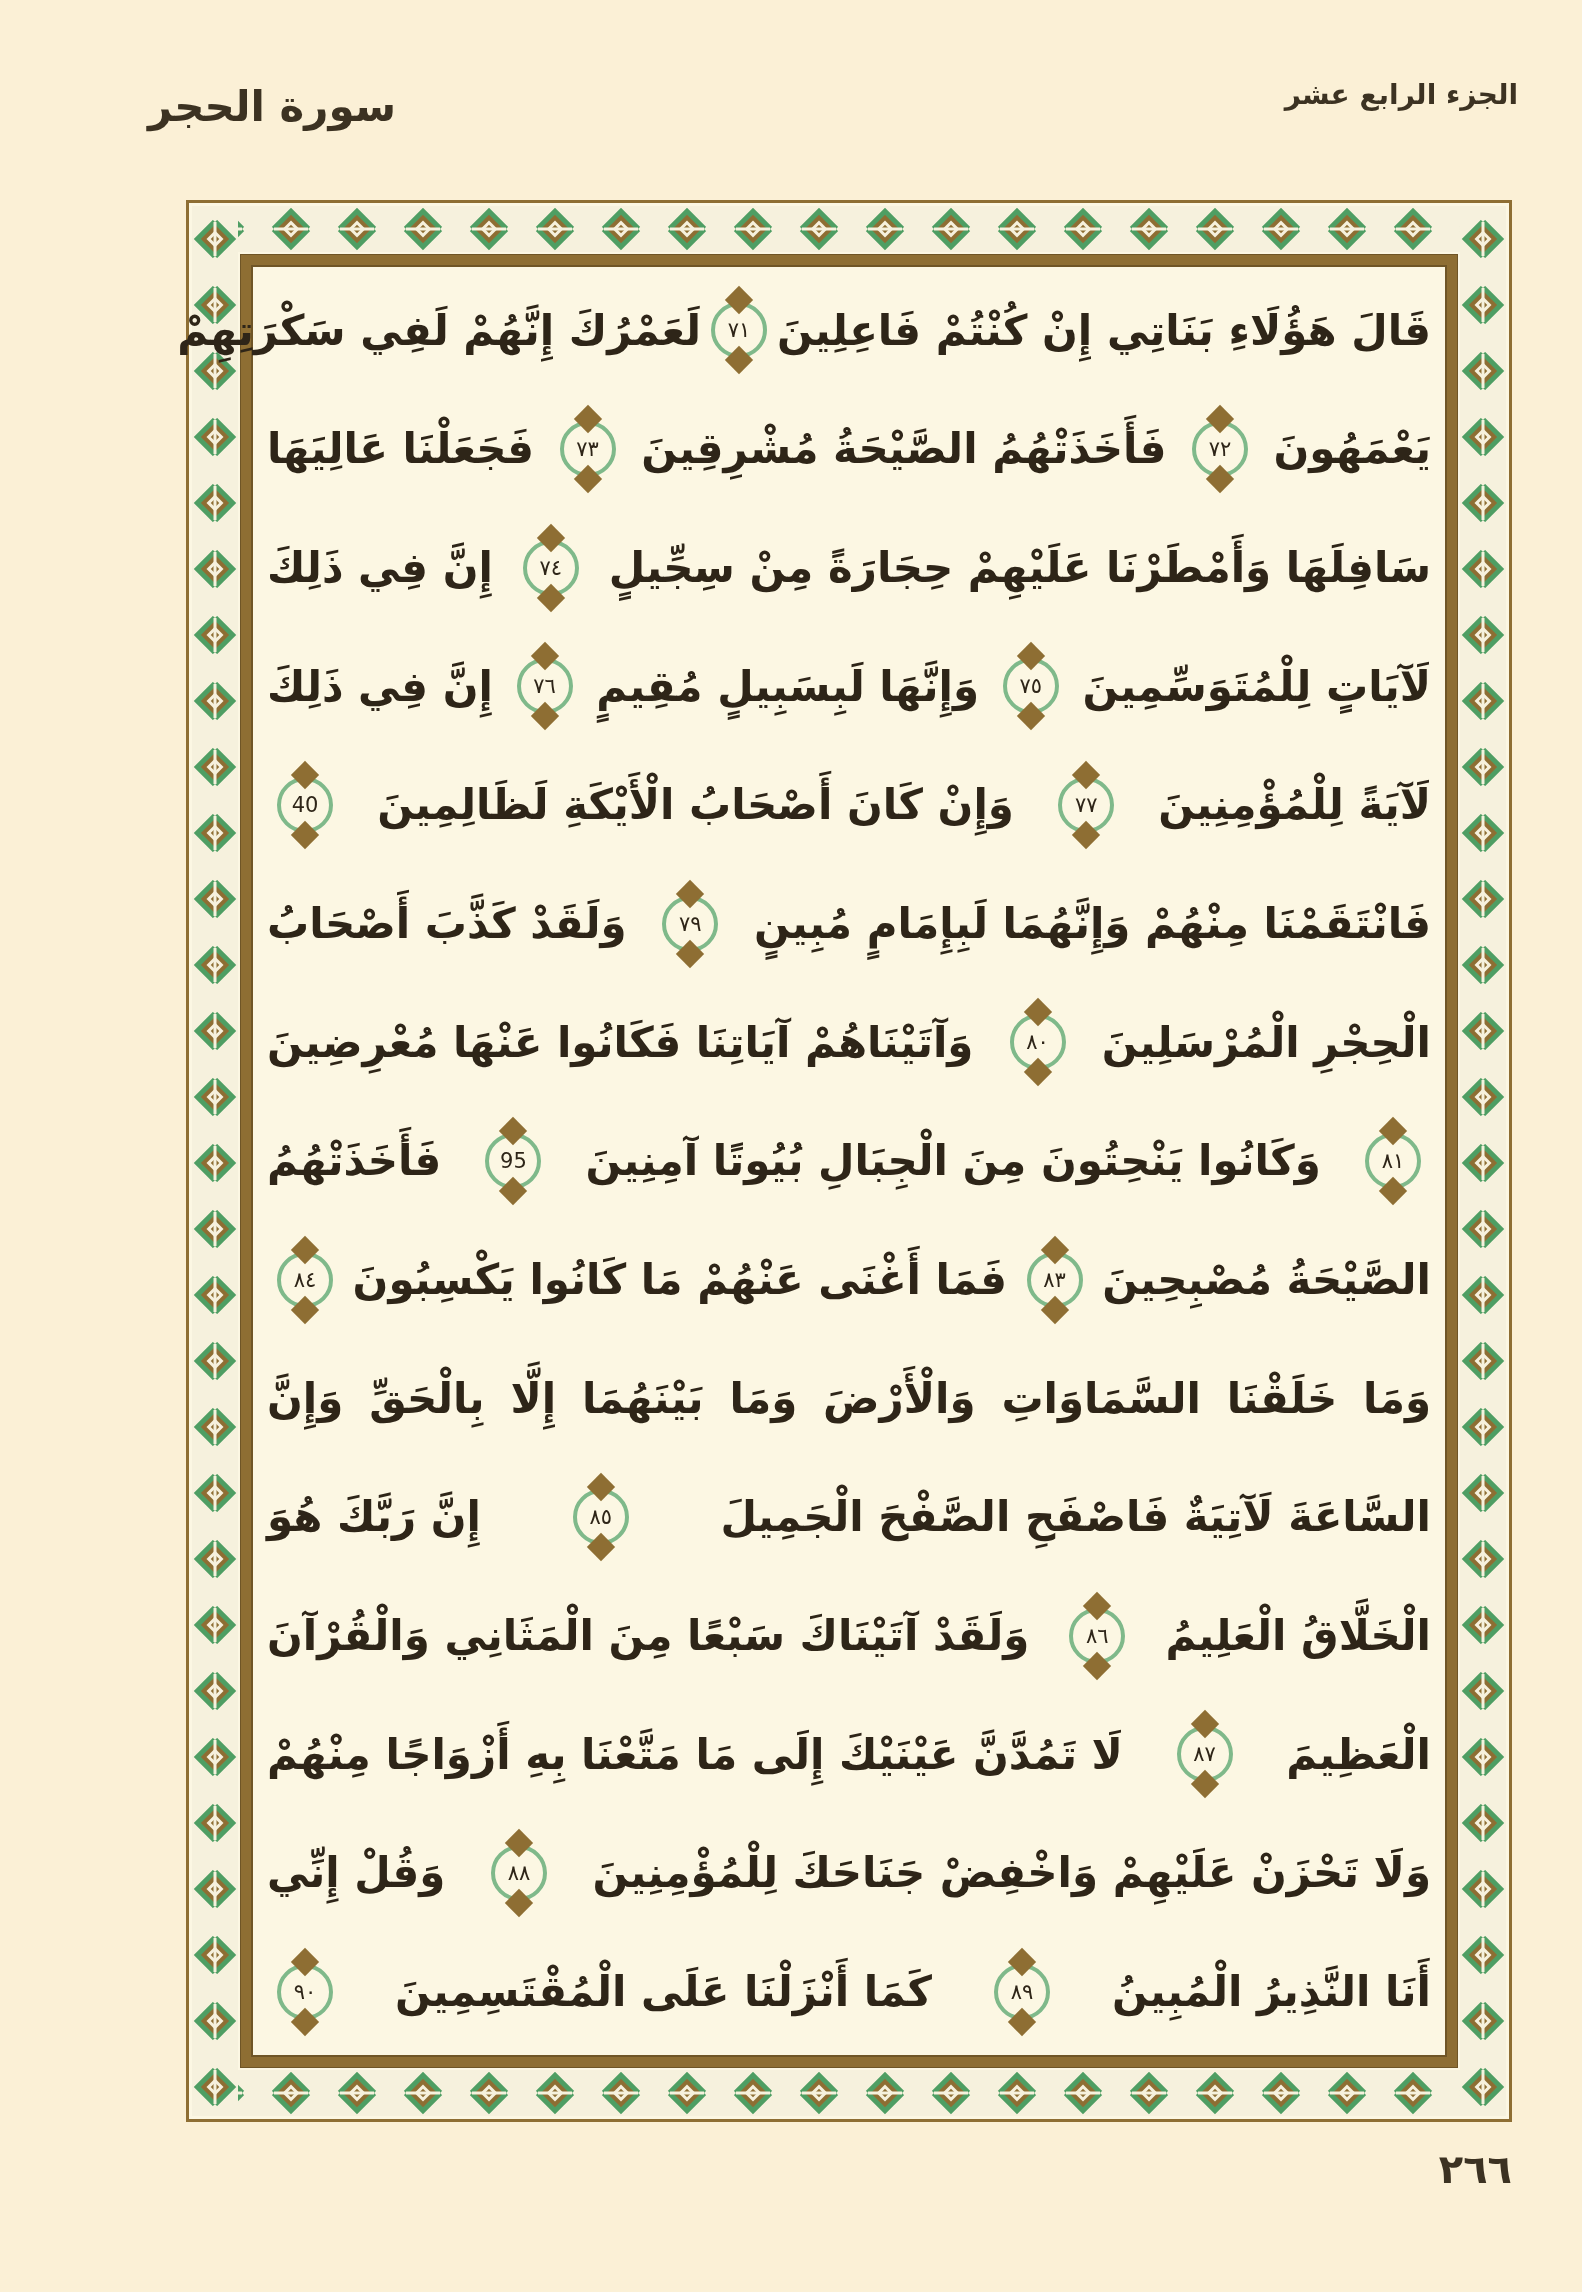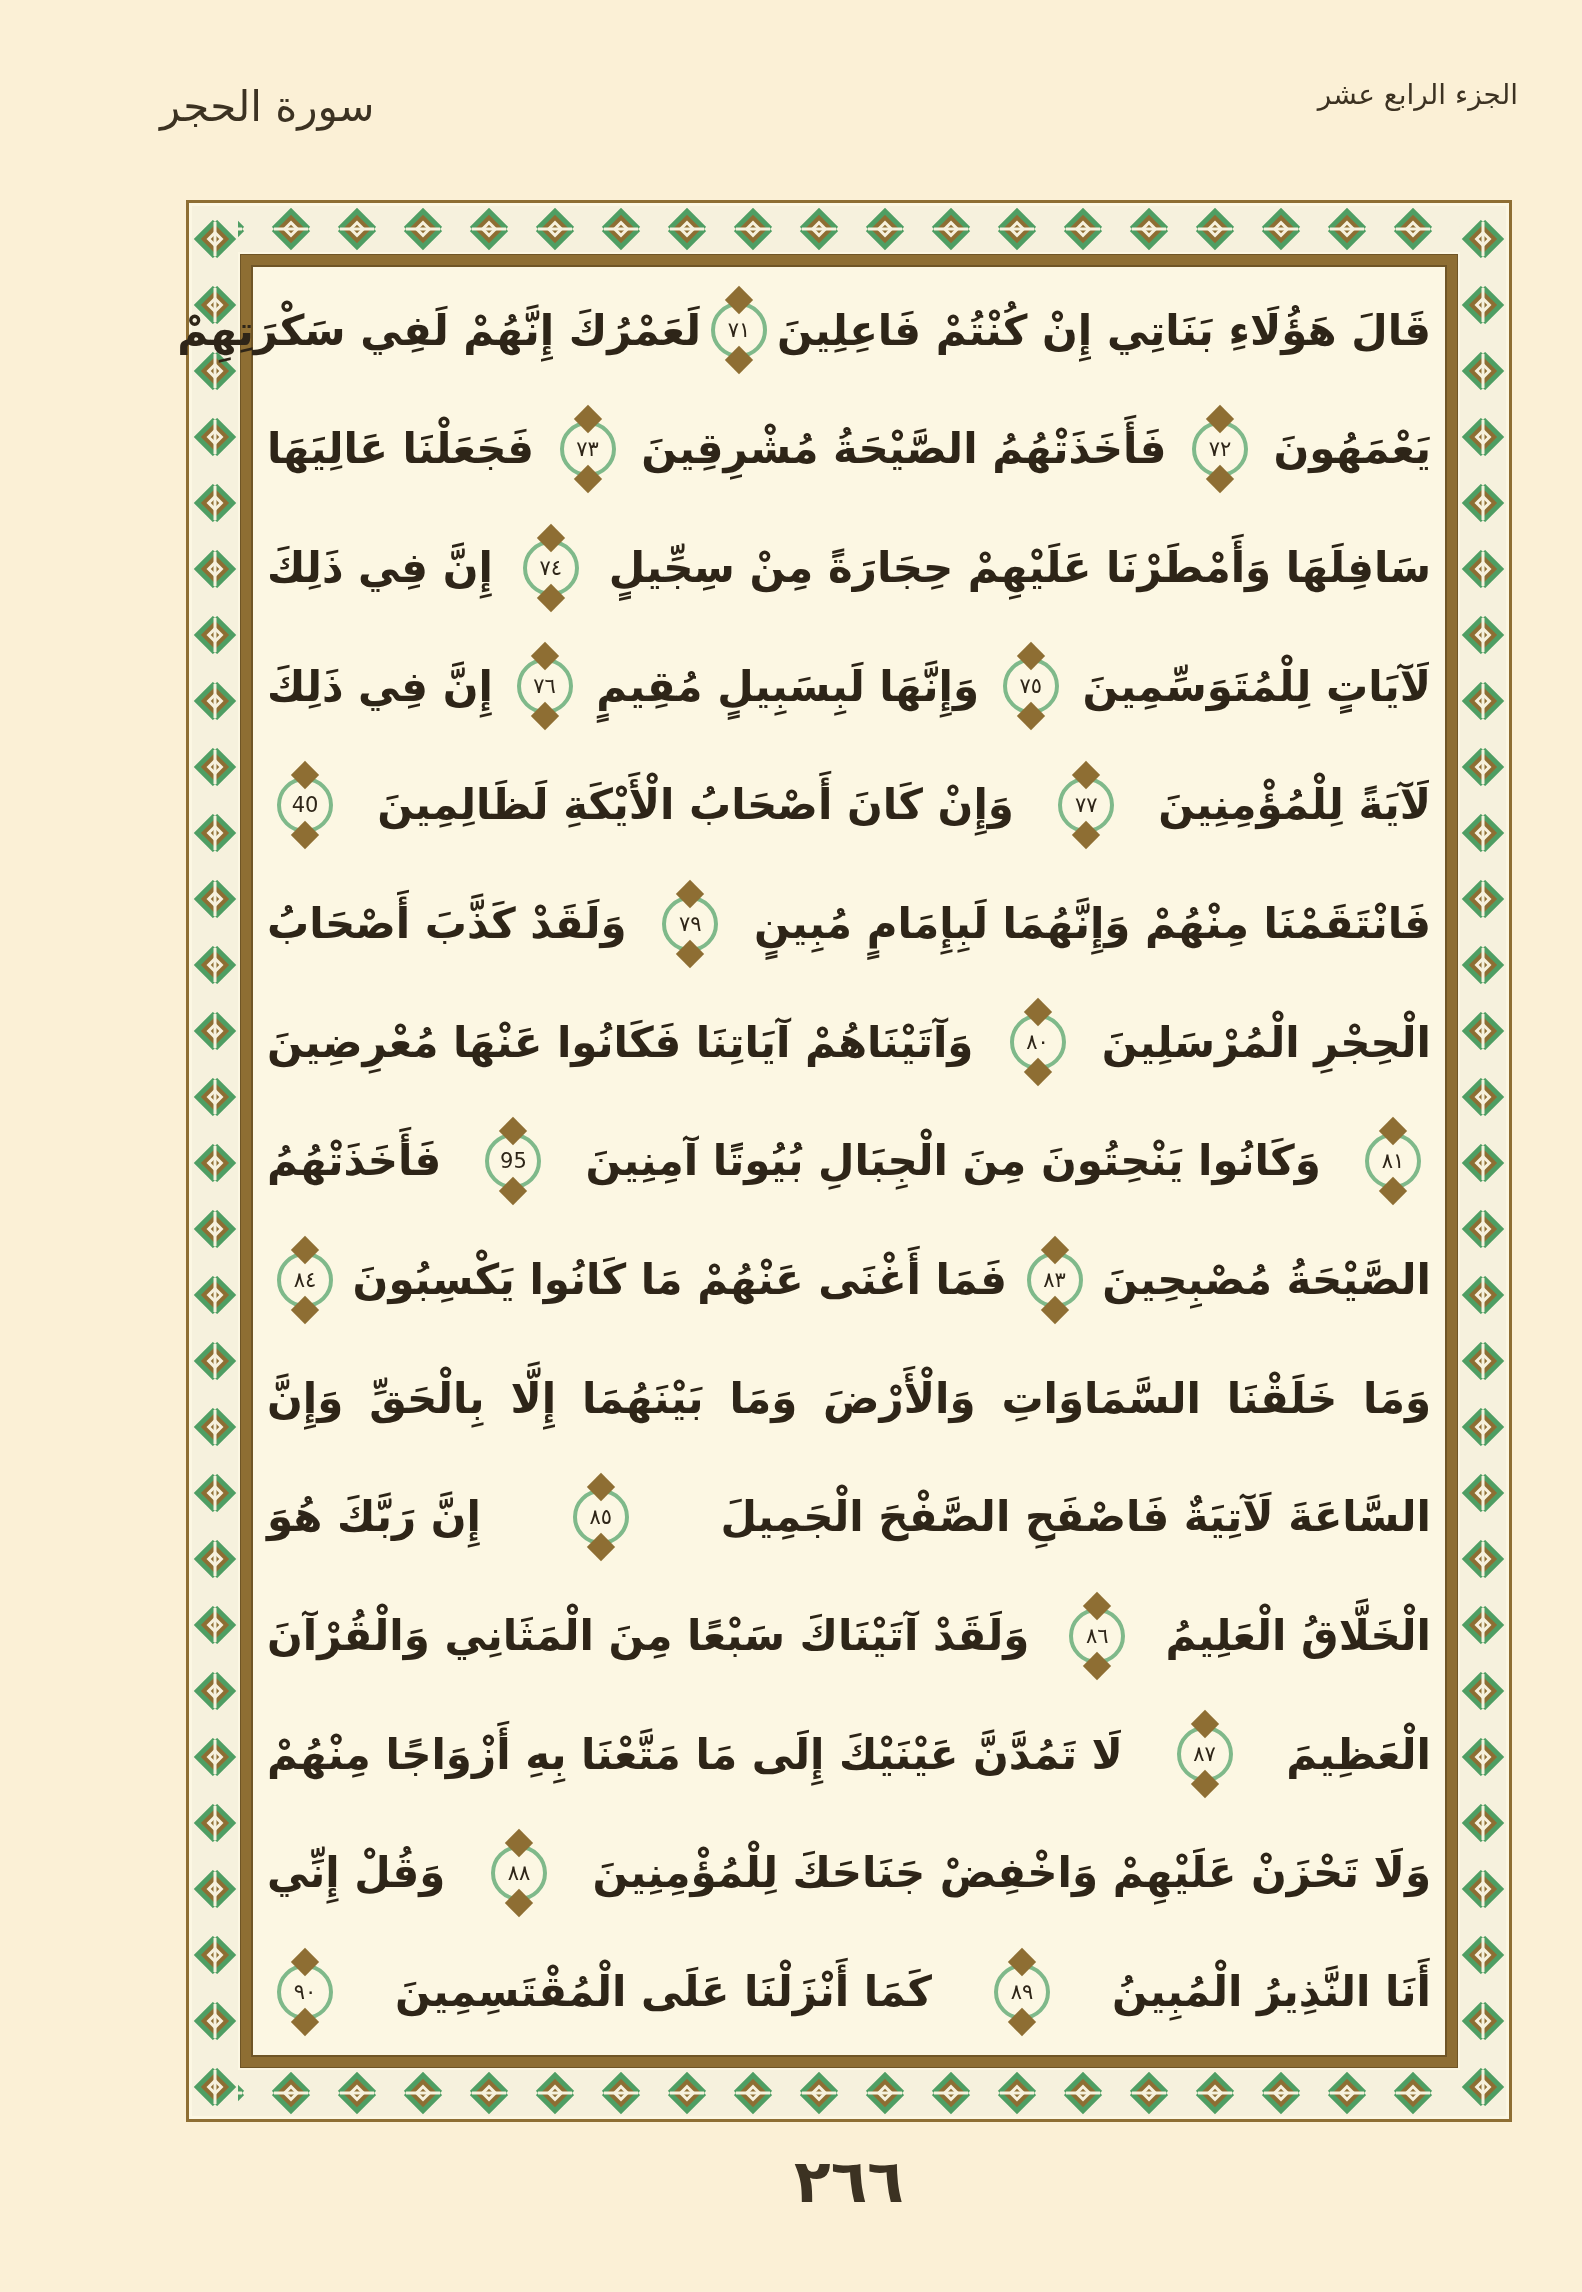--- a/index.html
+++ b/index.html
@@ -5,21 +5,21 @@
   html,body{margin:0;padding:0;}
   body{
     width:1582px;height:2292px;
     position:relative;
     background:var(--bg-outer,#fbf0d6);
     font-family:"DejaVu Sans",sans-serif;
     overflow:hidden;
   }
   
   .page-header{position:absolute;top:0;left:0;right:0;height:200px;}
-  .hdr{position:absolute;color:var(--ink-header,#3c3222);font-weight:normal;margin-left:12px;}
+  .hdr{position:absolute;color:var(--ink-header,#3c3222);font-weight:bold;}
   .hdr-surah{top:82px;left:148px;font-size:42px;}
   .hdr-juz{top:78px;right:64px;font-size:28px;}
   
   .frame{
     position:absolute;left:186px;top:200px;width:1326px;height:1922px;
     border:3px solid var(--gold,#8e6e33);
     box-sizing:border-box;
     background:var(--bg-inner,#fcf7e3);
   }
   .band{position:absolute;display:block;}
@@ -63,21 +63,21 @@
   .vmark::before,.vmark::after{
     content:"";position:absolute;left:50%;
     width:20px;height:20px;background:var(--gold,#8e6e33);
     transform:translateX(-50%) rotate(45deg);
   }
   .vmark::before{top:-16px;}
   .vmark::after{bottom:-16px;}
   
   .page-number{
     position:absolute;top:2146px;left:186px;width:1326px;
-    text-align:center;font-size:60px;font-weight:bold;
+    text-align:right;font-size:40px;font-weight:bold;
     color:var(--ink-header,#3c3222);
   }
 </style>
 </head>
 <body style="--bg-outer: #fbf0d6; --bg-inner: #fcf7e3; --gold: #8e6e33; --gold-dark: #6f5526; --green: #4e9e63; --mint: #abdcc5; --ink: #2e2518; --ink-header: #3c3222; --marker-ring: #7fb98a;">
 
 <div class="page-header">
   <div class="hdr hdr-surah">سورة الحجر</div>
   <div class="hdr hdr-juz">الجزء الرابع عشر</div>
 </div>

